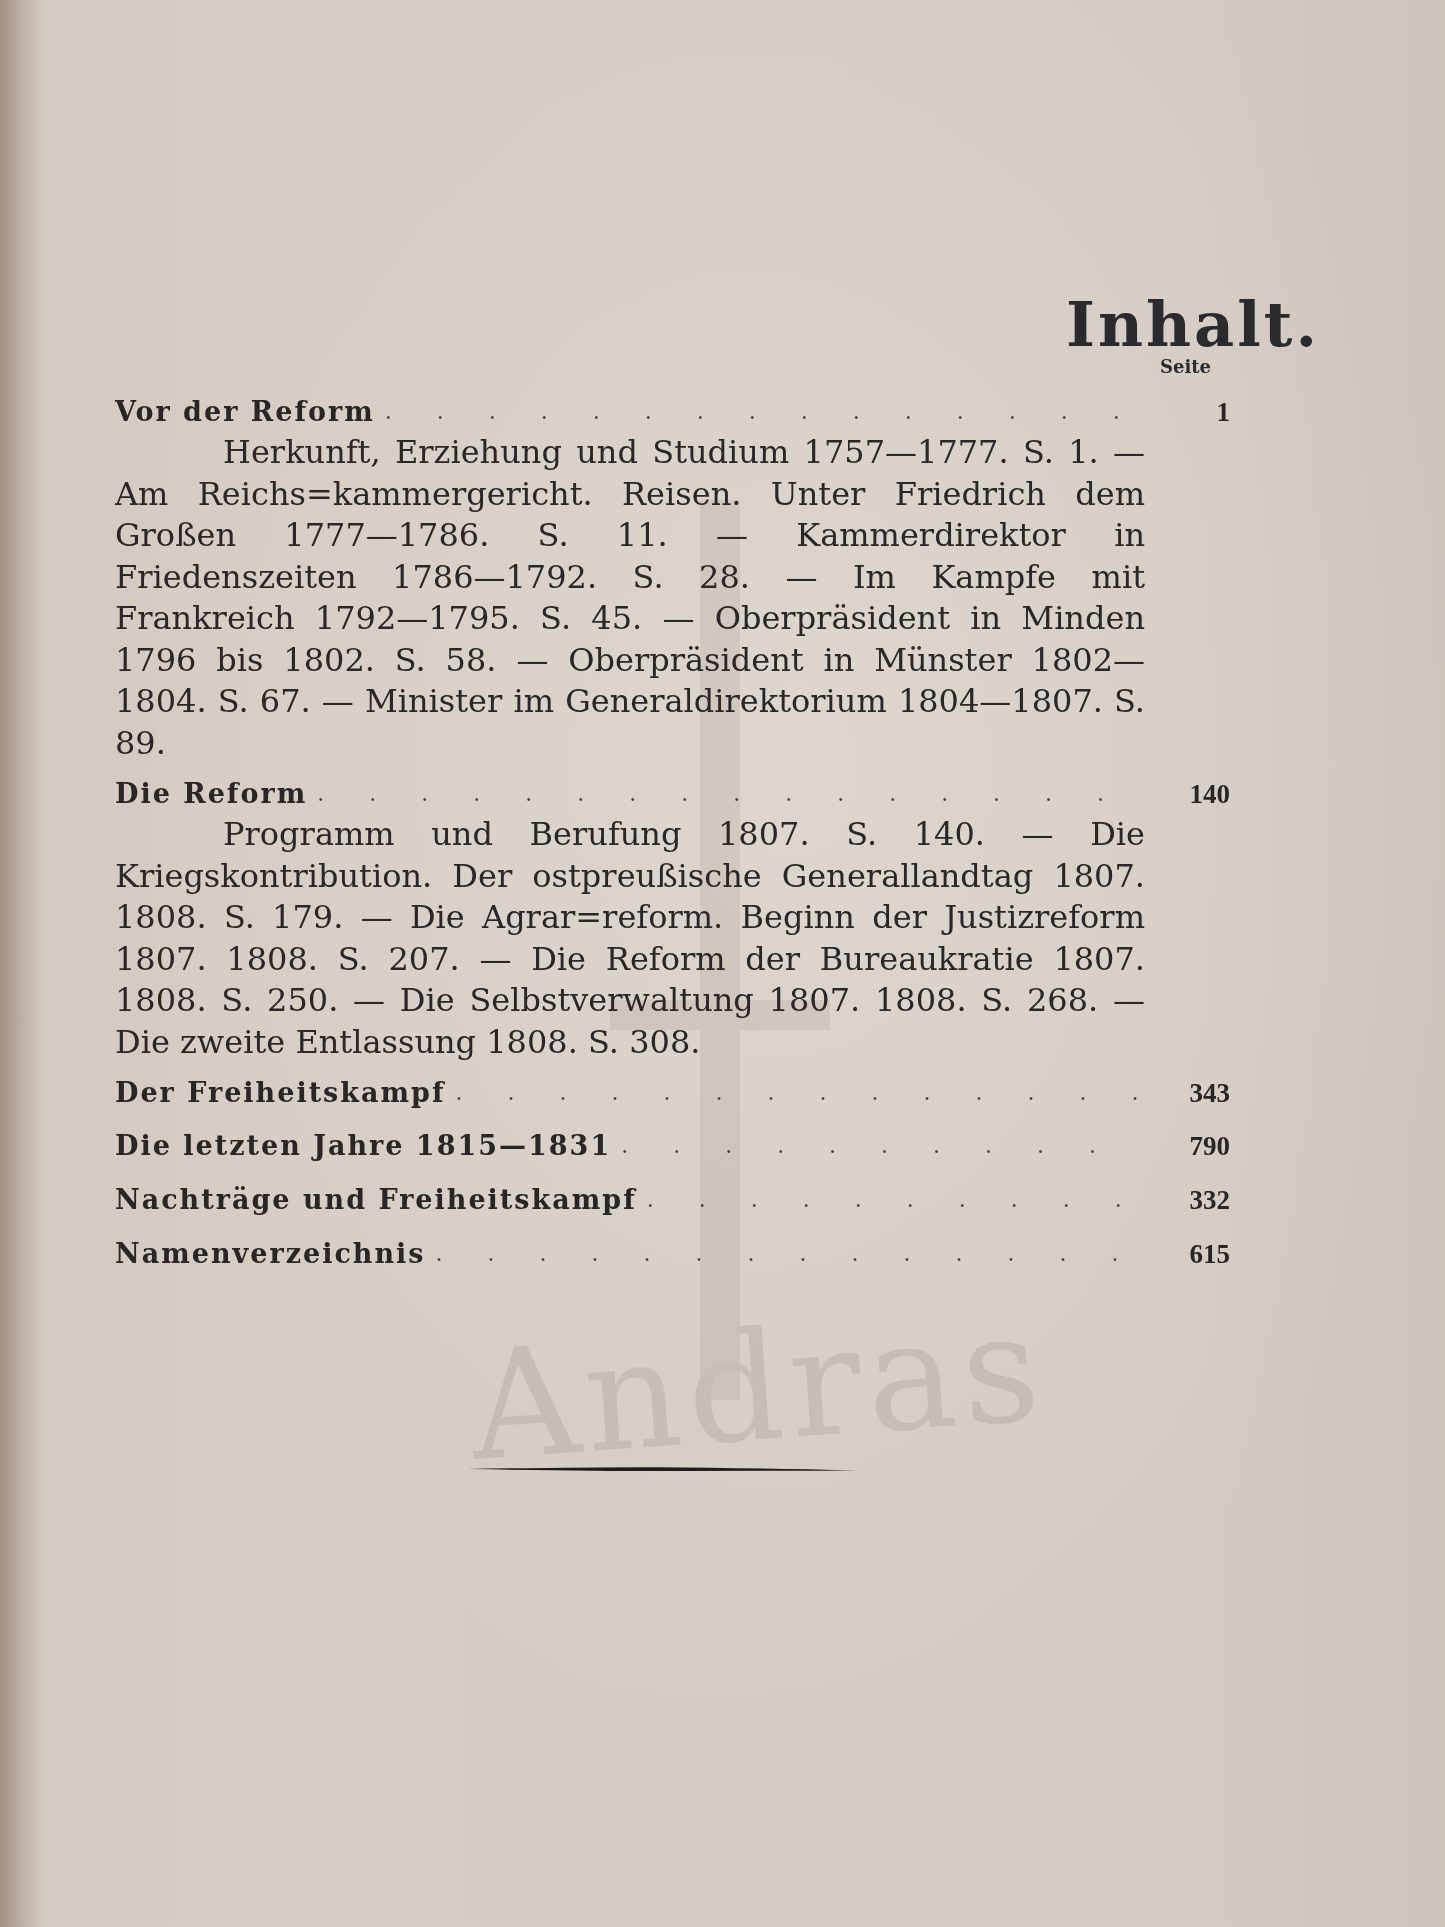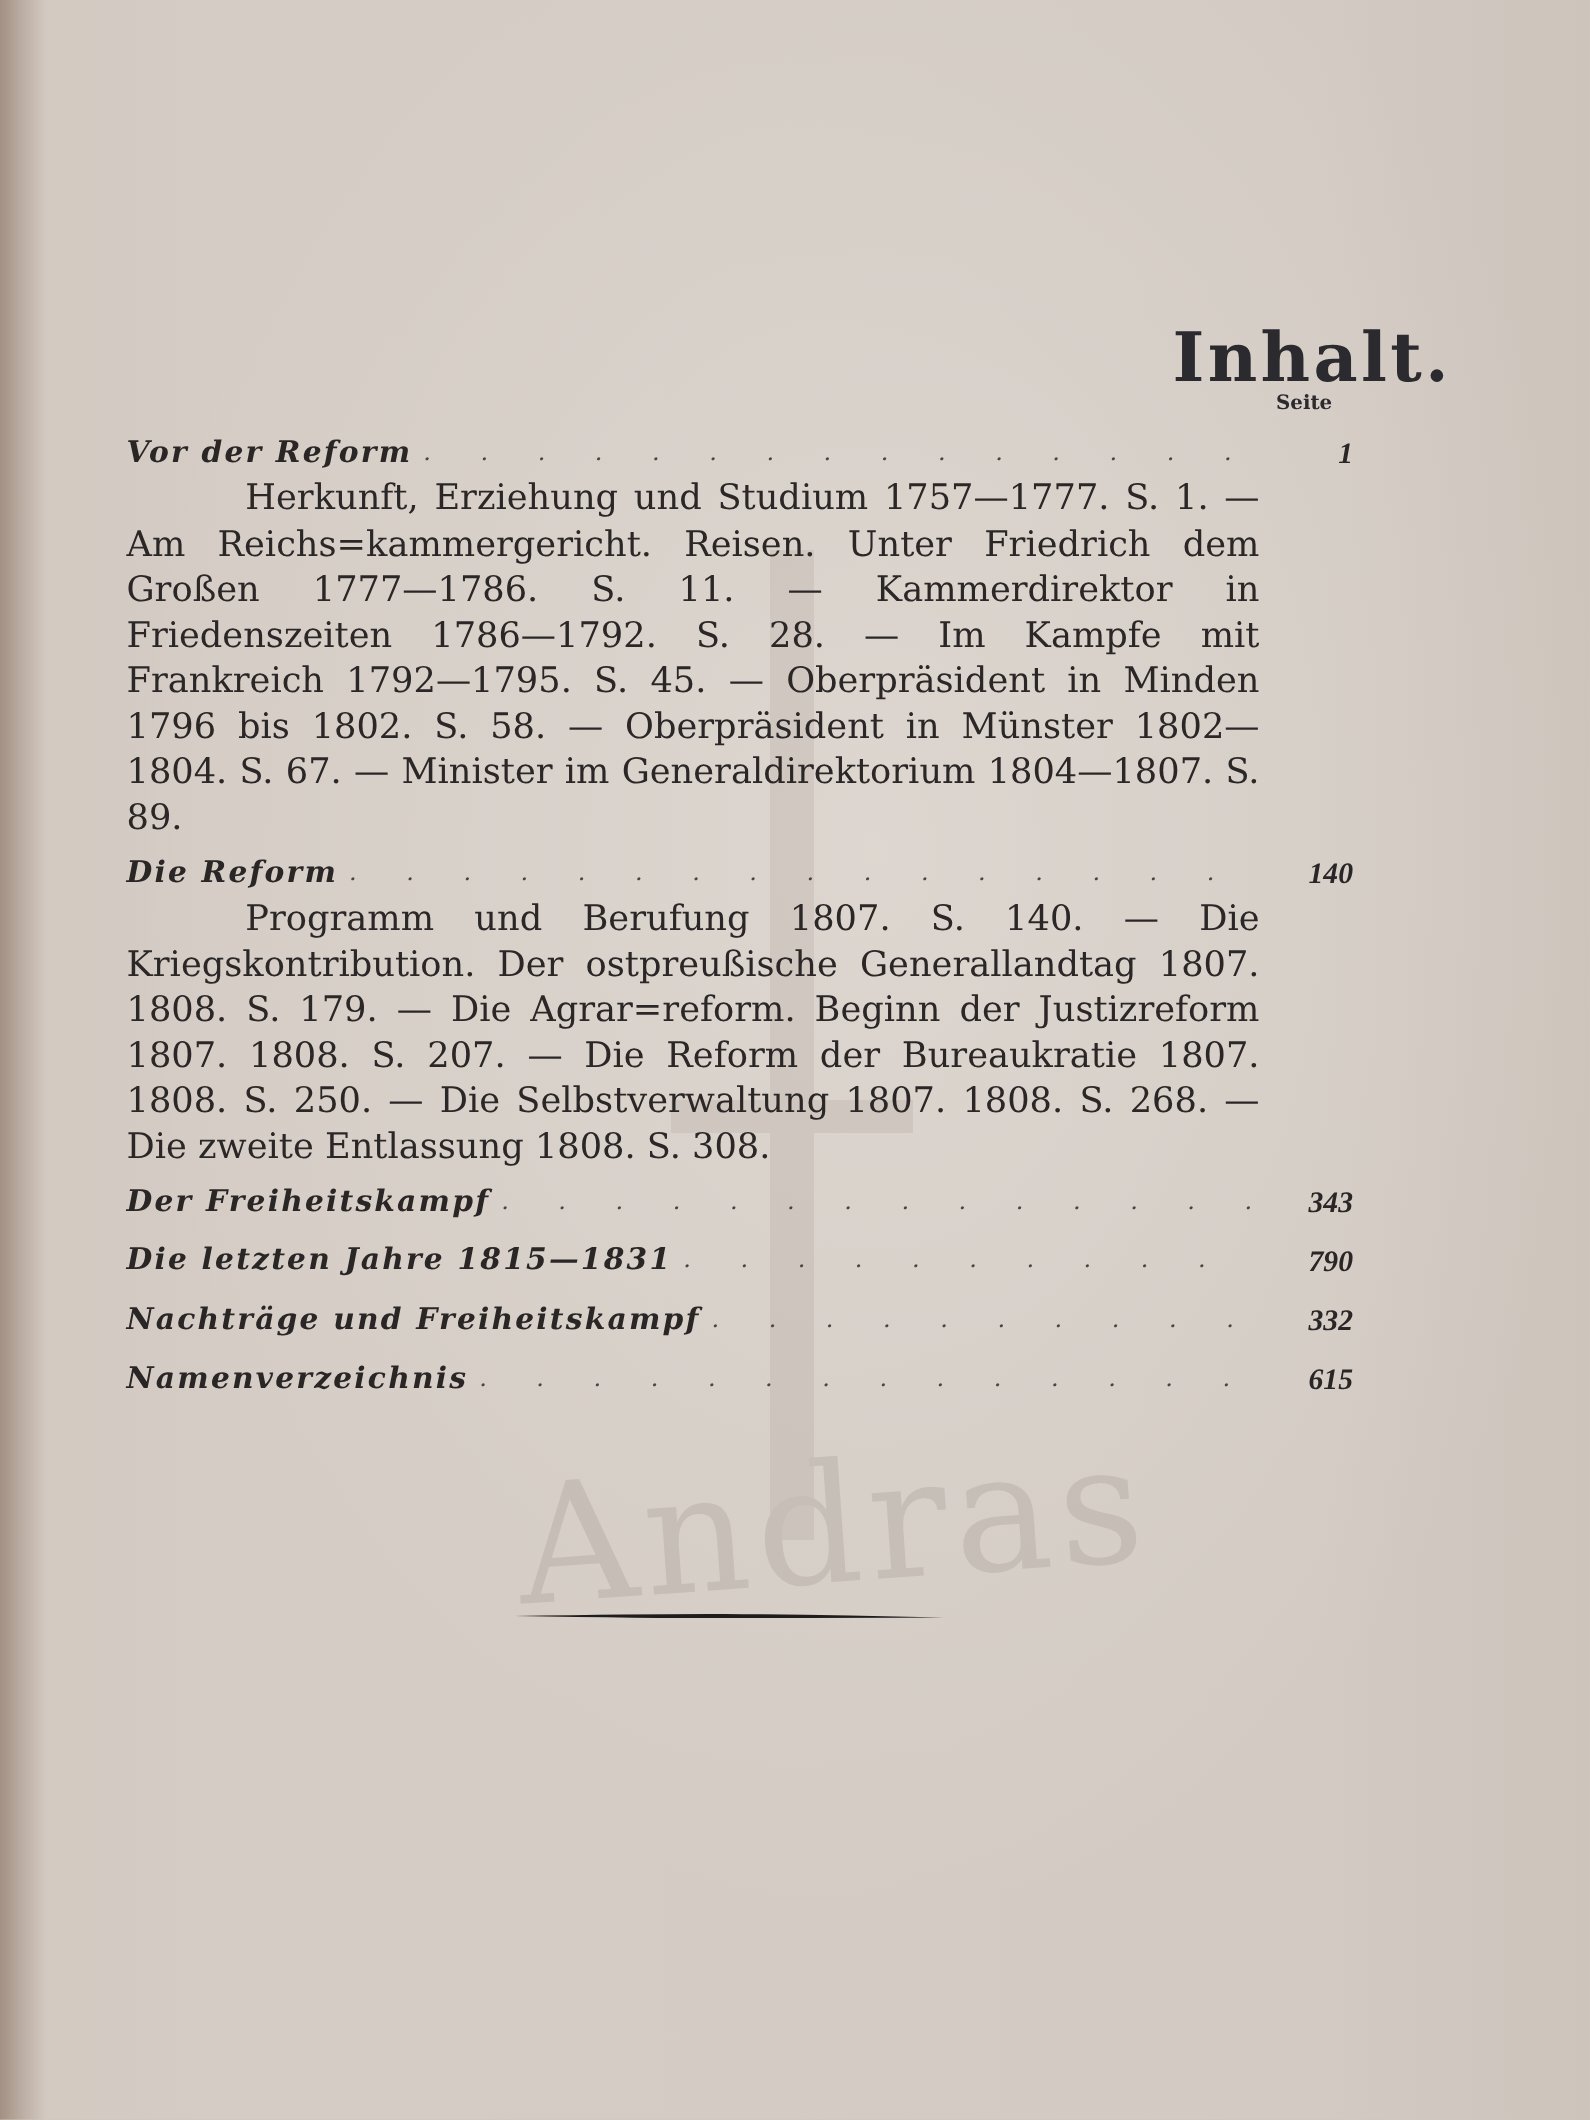--- a/index.html
+++ b/index.html
@@ -89,21 +89,20 @@
     .entry {
       position: relative;
       margin-bottom: 8px;
     }
     .entry-head {
       display: flex;
       align-items: flex-end;
       font-size: 27px;
       line-height: 40px;
       height: 40px;
-      font-style: italic;
     }
     .entry-label {
       white-space: nowrap;
       letter-spacing: 2px;
       font-family: "DejaVu Serif", serif;
       font-weight: bold;
     }
     .entry-dots {
       flex: 1;
       overflow: hidden;

